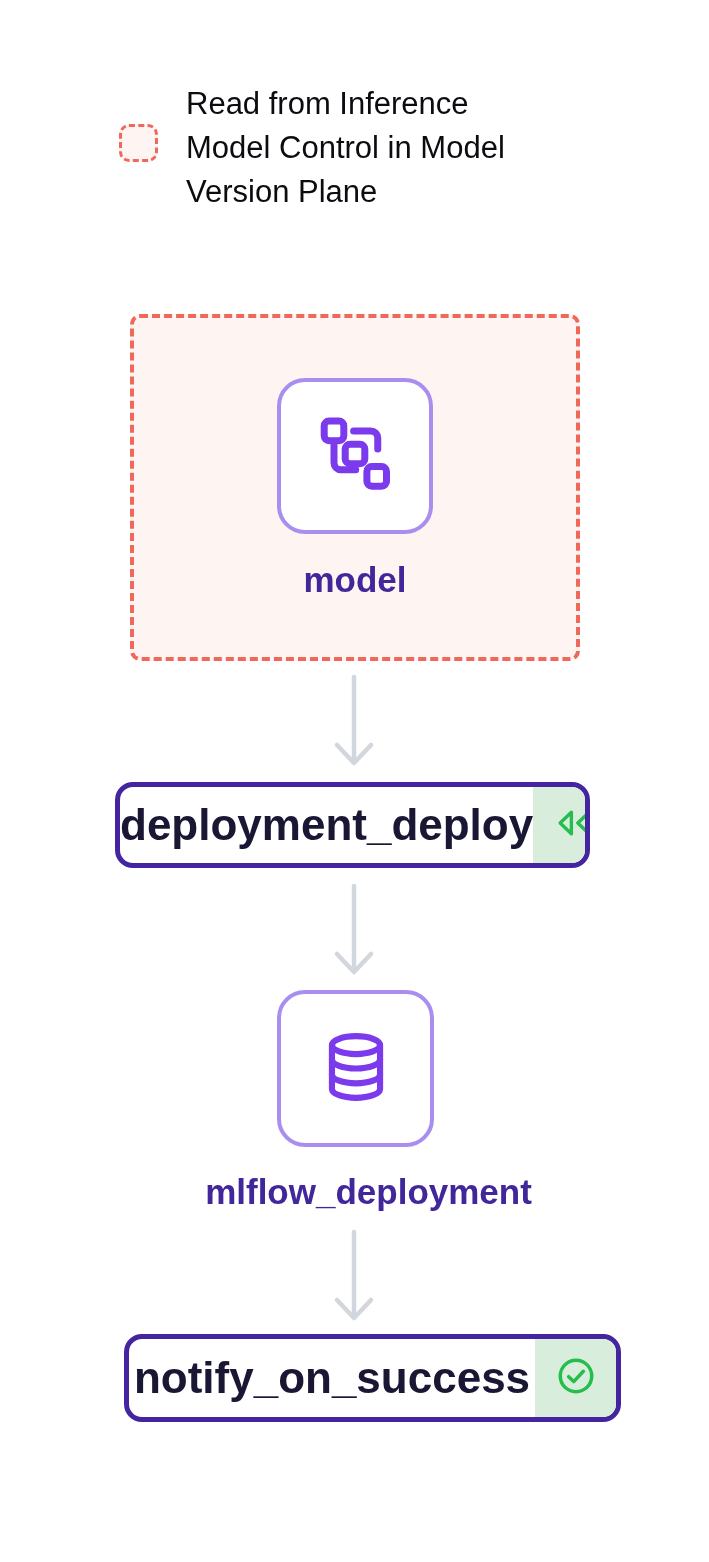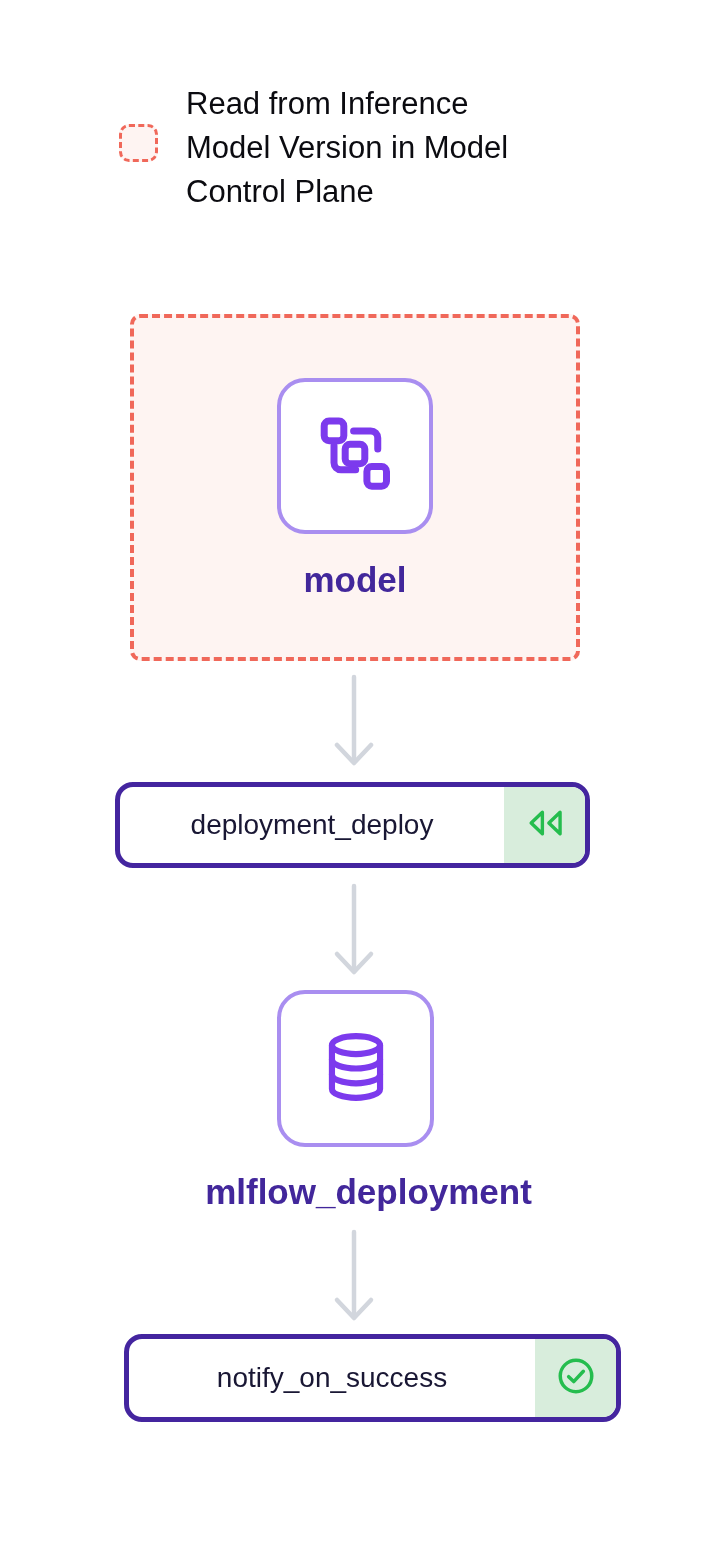--- a/index.html
+++ b/index.html
@@ -79,22 +79,22 @@
     display: flex;
     overflow: hidden;
   }
   .step-deploy { left: 115px; top: 782px; width: 475px; height: 86px; }
   .step-notify { left: 124px; top: 1334px; width: 497px; height: 88px; }
   .step-label {
     flex: 1;
     display: flex;
     align-items: center;
     justify-content: center;
-    font-size: 28px;
-    font-weight: 400;
+    font-size: 44px;
+    font-weight: 700;
     color: #191734;
     white-space: nowrap;
   }
   .step-badge {
     width: 81px;
     background: #D8EDDC;
     display: flex;
     align-items: center;
     justify-content: center;
     flex: none;
@@ -125,22 +125,22 @@
 </style>
 </head>
 <body>
 
 <div class="canvas">
 
   <div class="legend">
     <div class="legend-swatch"></div>
     <div class="legend-text">
       <div>Read from Inference</div>
-      <div>Model Version in Model</div>
-      <div>Control Plane</div>
+      <div>Model Control in Model</div>
+      <div>Version Plane</div>
     </div>
   </div>
 
   <div class="group-box">
     <div class="model-card">
       <span>
         <svg width="84" height="84" viewBox="0 0 24 24" fill="none" stroke="#7C3AED" stroke-width="2" stroke-linecap="round" stroke-linejoin="round">
           <rect x="3.2" y="2.6" width="5.6" height="5.6" rx="1.4"></rect>
           <rect x="9.2" y="9.2" width="5.6" height="5.6" rx="1.4"></rect>
           <rect x="15.4" y="15.6" width="5.6" height="5.6" rx="1.4"></rect>

